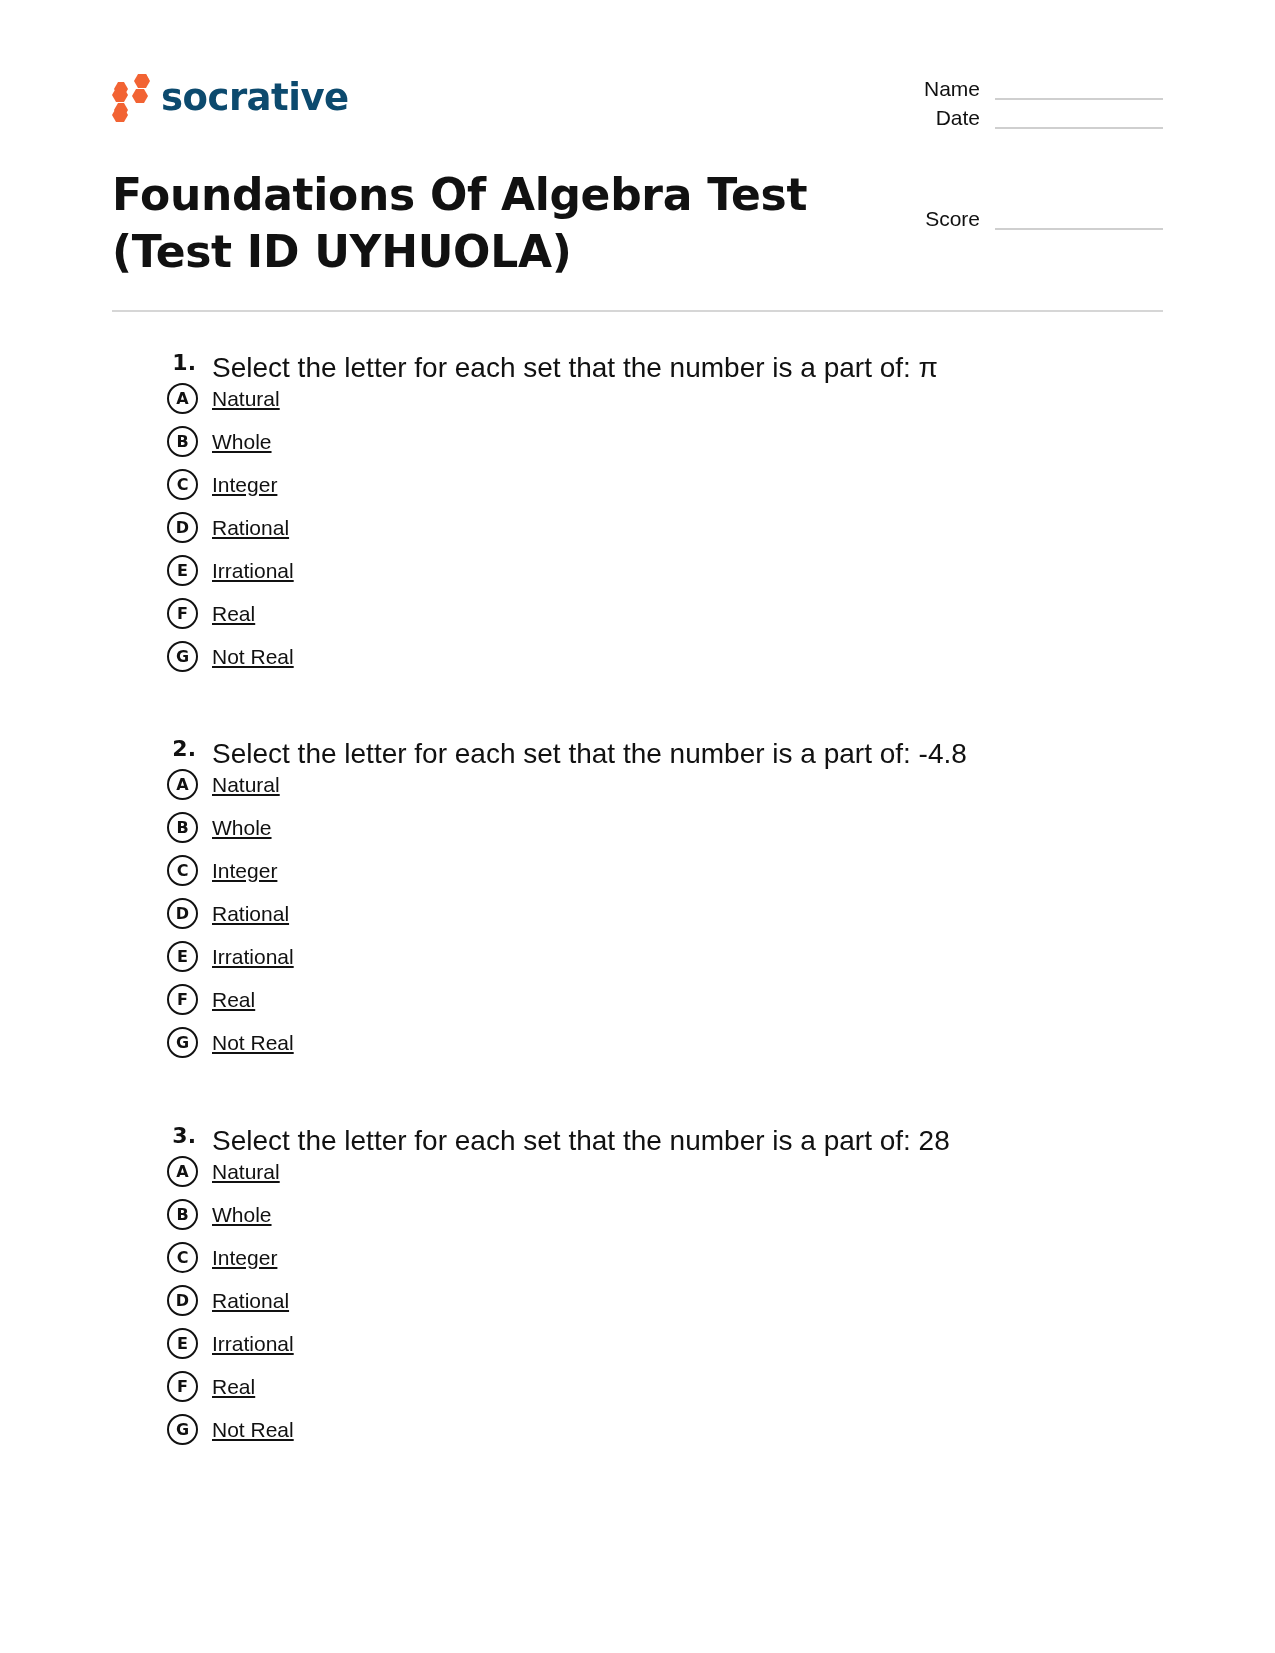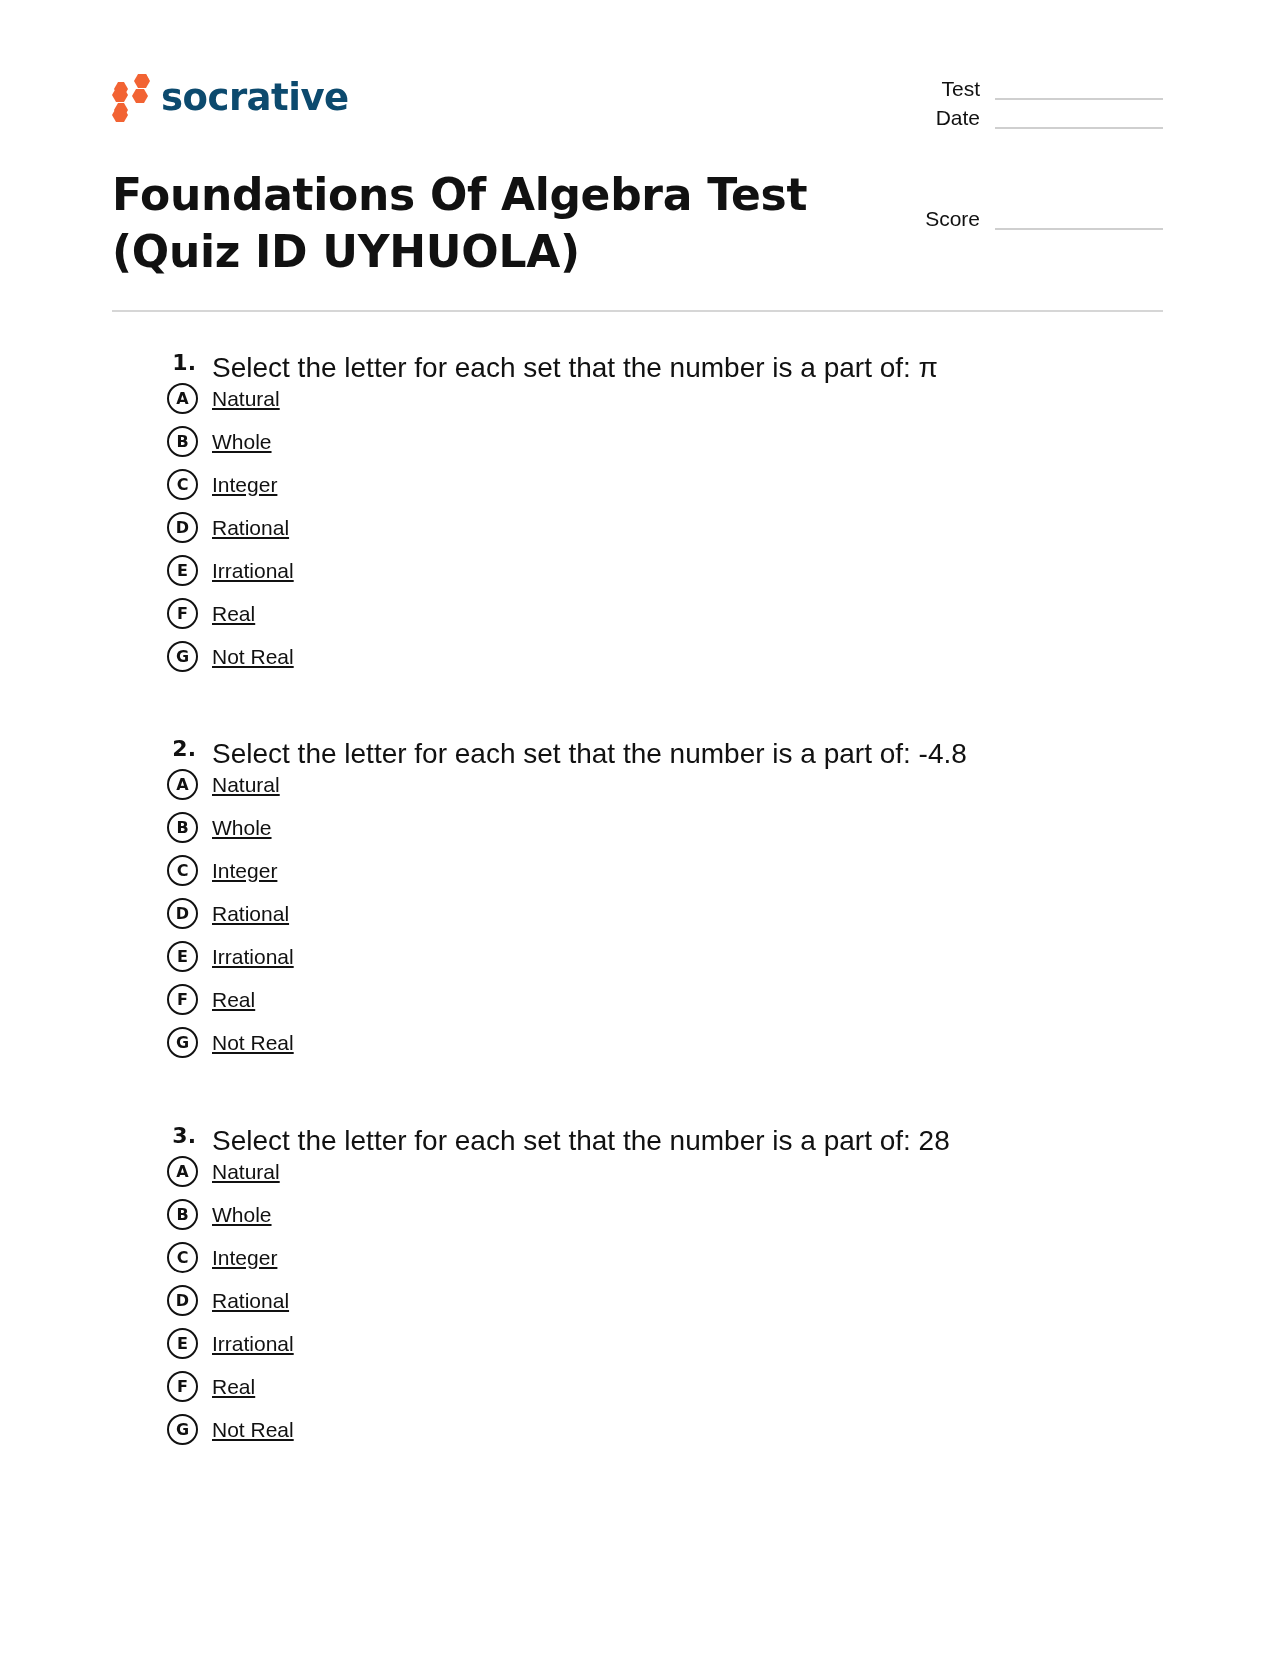--- a/index.html
+++ b/index.html
@@ -35,24 +35,24 @@
     <polygon points="6,31 12,31 16,38 12,45 6,45 2,38" fill="#f26333"></polygon>
     <polygon points="26,2 34,2 38,9 34,16 26,16 22,9" fill="#f26333"></polygon>
     <polygon points="4,16 12,16 16,23 12,30 4,30 0,23" fill="#f26333"></polygon>
     <polygon points="4,36 12,36 16,43 12,50 4,50 0,43" fill="#f26333"></polygon>
   </svg>
   <span class="logo-text">socrative</span>
 </div>
 
 <div class="title">
   <div>Foundations Of Algebra Test</div>
-  <div>(Quiz ID UYHUOLA)</div>
+  <div>(Test ID UYHUOLA)</div>
 </div>
 
-<div class="field-label-abs" style="left:860px; top:77px;">Test</div>
+<div class="field-label-abs" style="left:860px; top:77px;">Name</div>
 <div class="field-line" style="top:98px;"></div>
 
 <div class="field-label-abs" style="left:860px; top:106px;text-align:right;">Date</div>
 <div class="field-line" style="top:127px;"></div>
 
 <div class="field-label-abs" style="left:860px; top:207px;">Score</div>
 <div class="field-line" style="top:228px;"></div>
 
 <div class="divider"></div>
 

